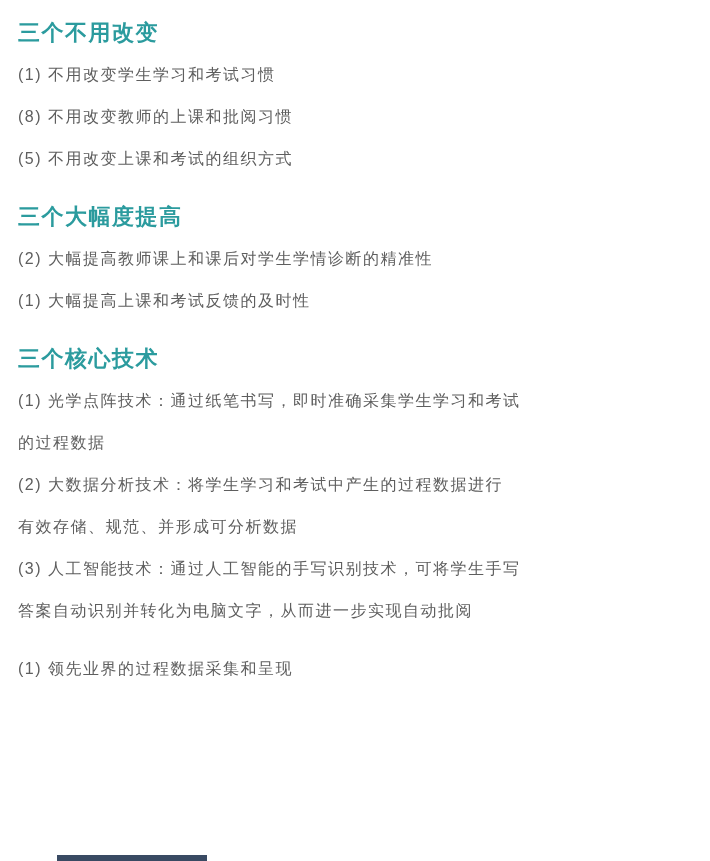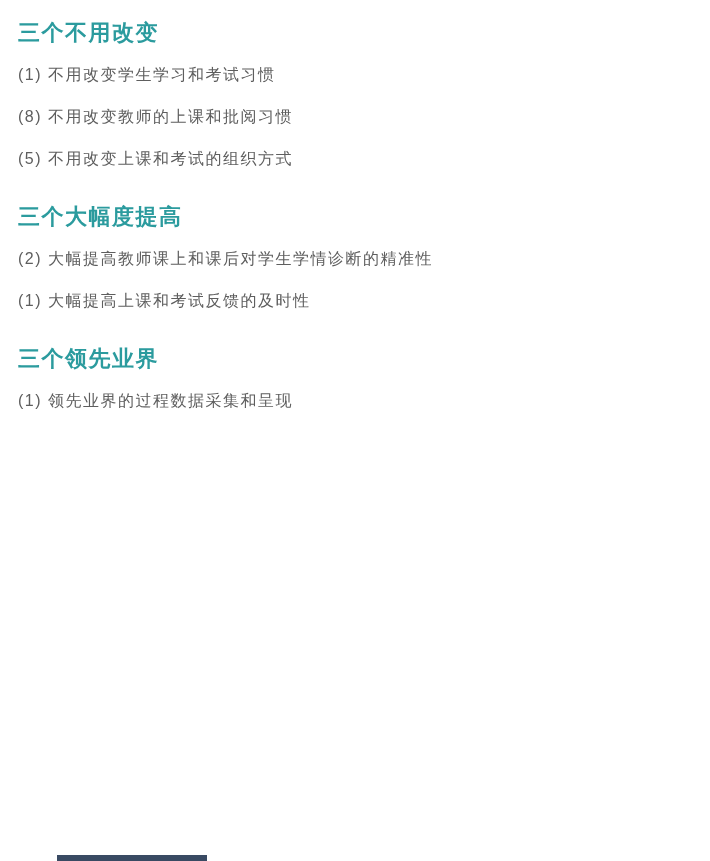--- a/index.html
+++ b/index.html
@@ -58,20 +58,28 @@
     <p class="item">(8) 不用改变教师的上课和批阅习惯</p>
     <p class="item">(5) 不用改变上课和考试的组织方式</p>
   </section>
 
   <section class="sec">
     <h2 class="sec-title">三个大幅度提高</h2>
     <p class="item">(2) 大幅提高教师课上和课后对学生学情诊断的精准性</p>
     <p class="item">(1) 大幅提高上课和考试反馈的及时性</p>
   </section>
 
+  <section class="sec">
+    <h2 class="sec-title">三个核心技术</h2>
+    <p class="item">(1) 光学点阵技术：通过纸笔书写，即时准确采集学生学习和考试
+的过程数据</p>
+    <p class="item">(2) 大数据分析技术：将学生学习和考试中产生的过程数据进行
+有效存储、规范、并形成可分析数据</p>
+    <p class="item">(3) 人工智能技术：通过人工智能的手写识别技术，可将学生手写
+答案自动识别并转化为电脑文字，从而进一步实现自动批阅</p>
+  </section>
 
   <section class="sec">
-    <h2 class="sec-title">三个领先业界</h2>
     <p class="item">(1) 领先业界的过程数据采集和呈现</p>
   </section>
 
   <div class="bottom-bar"></div>
 </div>
 
 </body></html>

